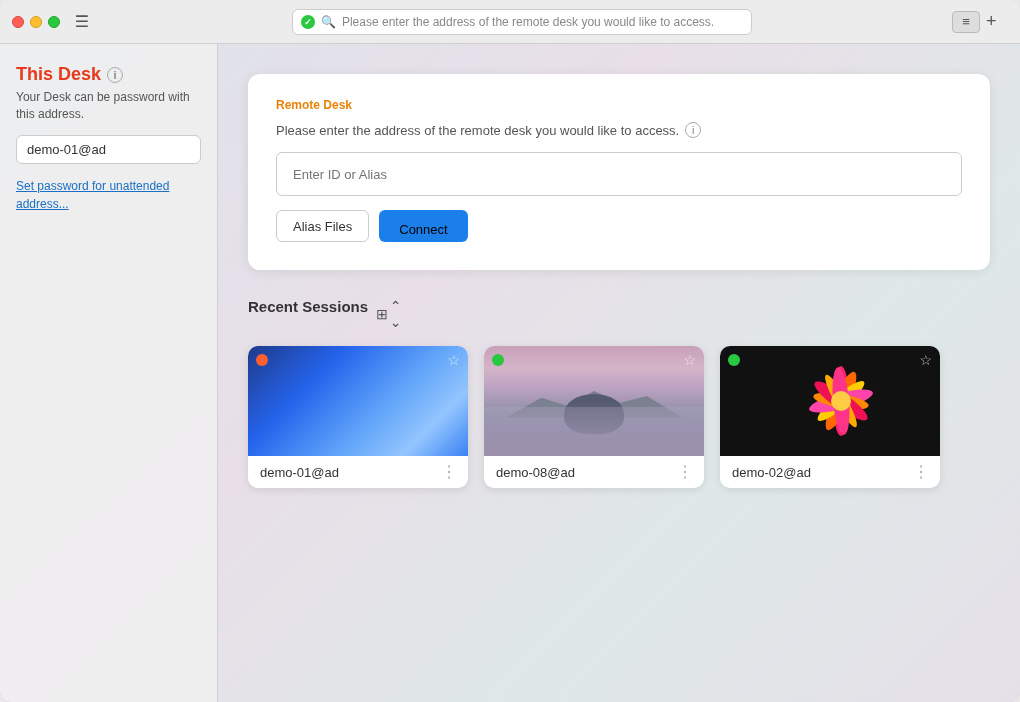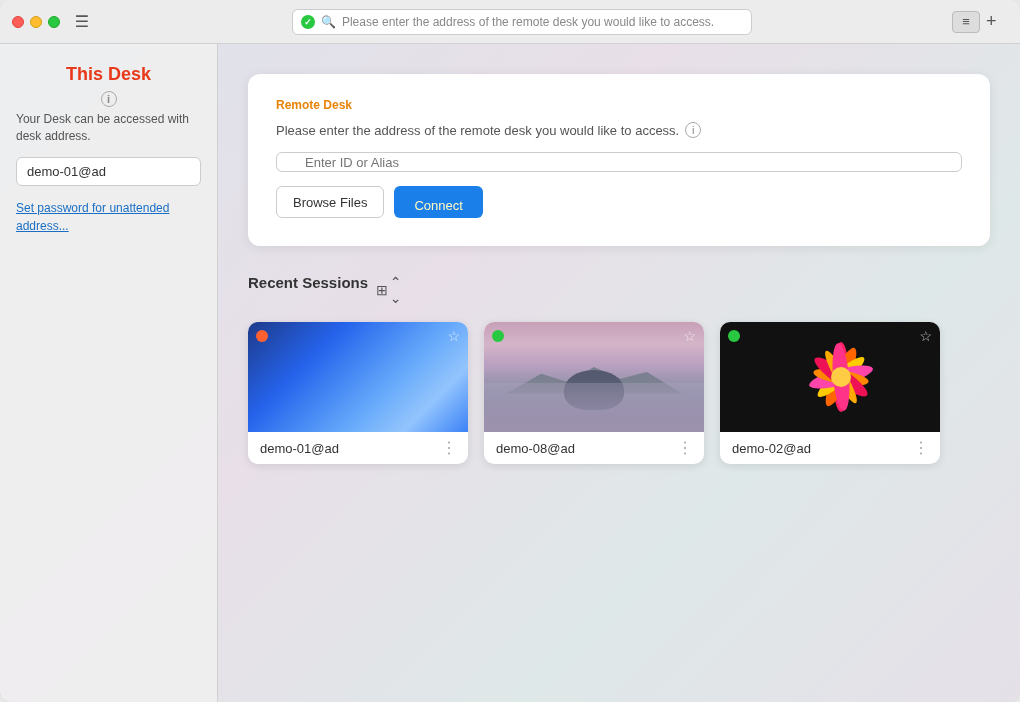--- a/index.html
+++ b/index.html
@@ -145,21 +145,20 @@
     }
 
     .sidebar-title {
       font-size: 18px;
       font-weight: 700;
       color: #e8391a;
       margin-bottom: 4px;
       display: flex;
       align-items: center;
       gap: 6px;
-      flex-direction: column;
     }
 
     .info-icon {
       width: 16px; height: 16px;
       border-radius: 50%;
       border: 1px solid #aaa;
       color: #888;
       font-size: 11px;
       display: flex; align-items: center; justify-content: center;
       cursor: pointer;
@@ -216,24 +215,24 @@
       font-size: 13px;
       color: #555;
       margin-bottom: 14px;
       display: flex;
       align-items: center;
       gap: 6px;
     }
 
     .id-input {
       width: 100%;
-      height: 20px;
+      height: 44px;
       border: 1px solid #ccc;
       border-radius: 6px;
-      padding: 0 28px;
+      padding: 0 16px;
       font-size: 13px;
       color: #999;
       outline: none;
       margin-bottom: 14px;
     }
 
     .card-actions {
       display: flex;
       gap: 10px;
       align-items: center;
@@ -250,21 +249,21 @@
       cursor: pointer;
     }
 
     .btn-connect {
       height: 32px;
       padding: 12px 20px;
       background: #1a7fe8;
       border: none;
       border-radius: 6px;
       font-size: 13px;
-      color: #fef9c3;
+      color: #000000;
       cursor: pointer;
       font-weight: 500;
     }
 
     
     .recent-sessions-header {
       display: flex;
       align-items: flex-start;
       gap: 8px;
       margin-bottom: 16px;
@@ -435,36 +434,36 @@
     </div>
   </div>
 
   <div class="main-content">
 
     <div class="sidebar">
       <div class="sidebar-title">
         <span>This Desk</span>
         <div class="info-icon">i</div>
       </div>
-      <p class="sidebar-subtitle">Your Desk can be accessed with desk address.</p>
+      <p class="sidebar-subtitle">Your Desk can be password with this address.</p>
       <div class="address-display">demo-01@ad</div>
       <a class="password-link">Set password for unattended address...</a>
     </div>
 
     <div class="right-panel">
 
       <div class="remote-desk-card">
         <div class="remote-desk-title">Remote Desk</div>
         <div class="remote-desk-desc">
           <span>Please enter the address of the remote desk you would like to access.</span>
           <div class="info-icon">i</div>
         </div>
         <input class="id-input" type="text" placeholder="Enter ID or Alias" style="">
         <div class="card-actions">
-          <button class="btn-browse">Browse Files</button>
+          <button class="btn-browse">Alias Files</button>
           <button class="btn-connect">Connect</button>
         </div>
       </div>
 
       <div class="recent-sessions-header">
         <span class="recent-sessions-title">Recent Sessions</span>
         <div class="grid-sort-icon">
           <span>⊞</span>
           <span>⌃<br style="line-height:0.4">⌄</span>
         </div>

